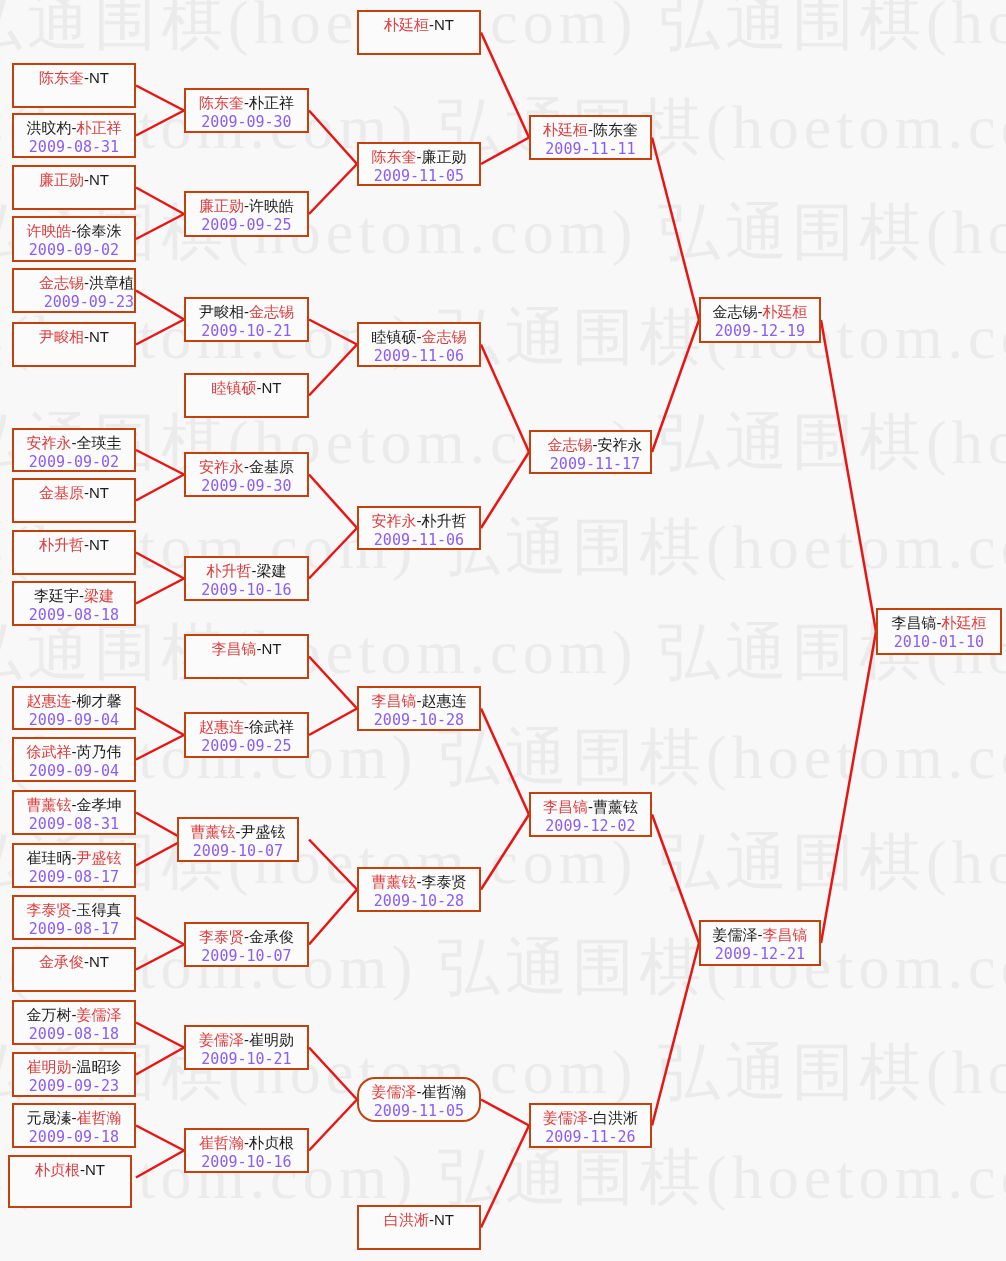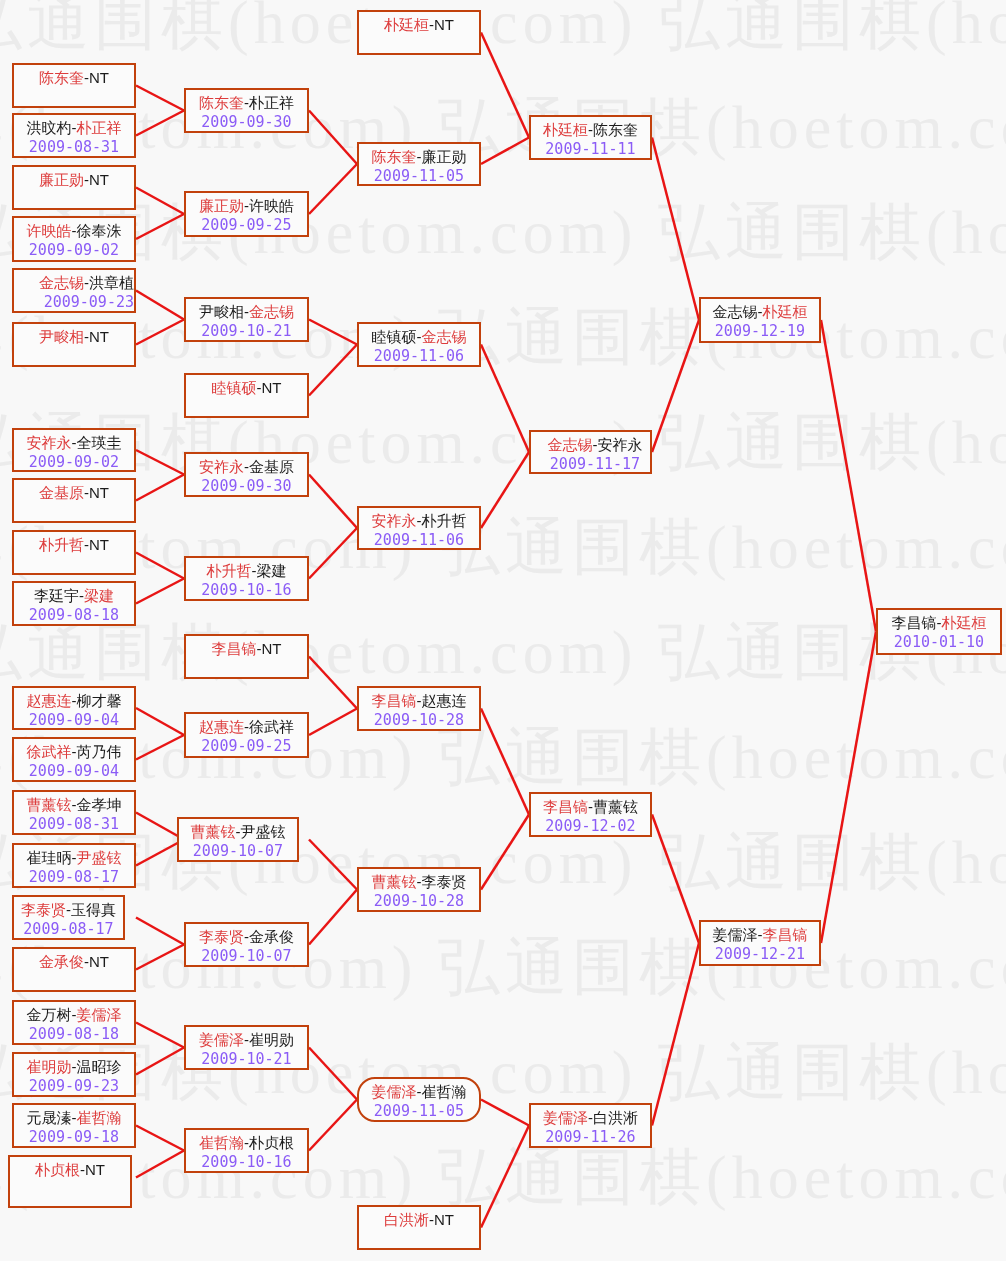--- a/index.html
+++ b/index.html
@@ -166,21 +166,21 @@
         <div class="date">2009-09-04</div>
       </div>
       <div class="match-box" style="left: 12px; top: 790px; width: 124px; height: 45px;">
         <div class="names"><span class="win">曹薰铉</span><span>-</span><span>金孝坤</span></div>
         <div class="date">2009-08-31</div>
       </div>
       <div class="match-box" style="left: 12px; top: 843px; width: 124px; height: 45px;">
         <div class="names"><span>崔珪昞</span><span>-</span><span class="win">尹盛铉</span></div>
         <div class="date">2009-08-17</div>
       </div>
-      <div class="match-box" style="left: 12px; top: 895px; width: 113px; height: 45px;">
+      <div class="match-box" style="left: 12px; top: 895px; width: 124px; height: 45px;">
         <div class="names"><span class="win">李泰贤</span><span>-</span><span>玉得真</span></div>
         <div class="date">2009-08-17</div>
       </div>
       <div class="match-box" style="left: 12px; top: 947px; width: 124px; height: 45px;">
         <div class="names"><span class="win">金承俊</span><span>-</span><span>NT</span></div>
         <div class="date"></div>
       </div>
       <div class="match-box" style="left: 12px; top: 1000px; width: 124px; height: 45px;">
         <div class="names"><span>金万树</span><span>-</span><span class="win">姜儒泽</span></div>
         <div class="date">2009-08-18</div>

